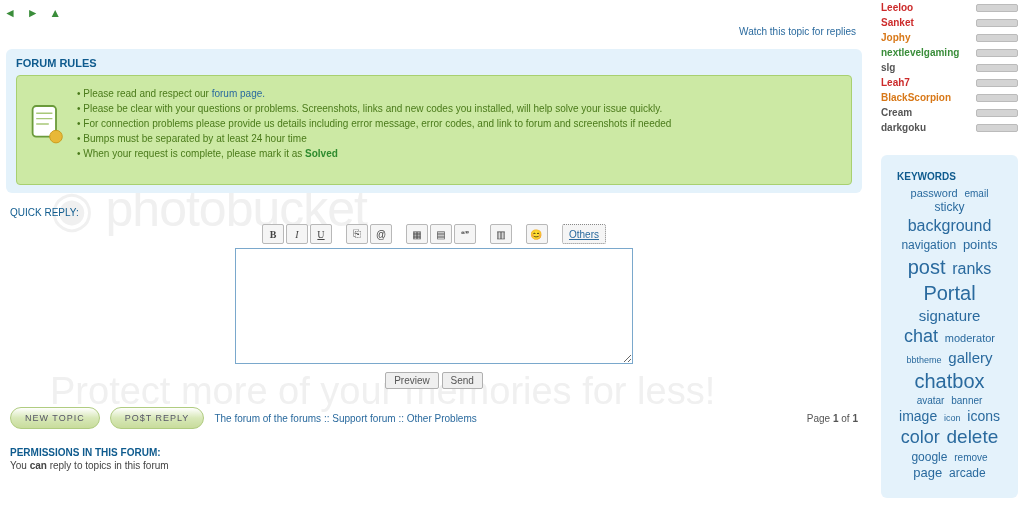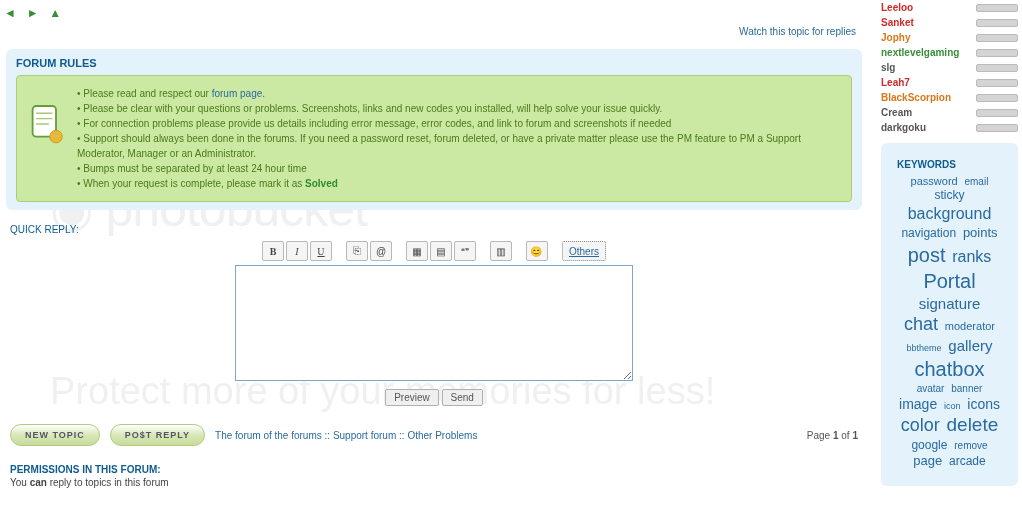--- a/index.html
+++ b/index.html
@@ -21,26 +21,26 @@
 .tbtn{width:22px;height:20px;border:1px solid #b8b8b8;background:#f5f5f5;border-radius:2px;display:flex;align-items:center;justify-content:center;font-size:10px;color:#444;cursor:pointer}
 .tbtn.b{font-weight:bold;font-family:serif}
 .tbtn.i{font-style:italic;font-family:serif}
 .tbtn.u{text-decoration:underline;font-family:serif}
 .tbtn.oth{width:auto;padding:0 6px;text-decoration:underline;color:#2a6a9e;border:1px dotted #888}
 .tgap{width:10px}
 .editor{width:398px;height:116px;border:1px solid #7aa8cc;margin:0 auto;background:#fff}
 .btnrow{text-align:center;margin:6px 0 14px}
 .btn-sm{border:1px solid #b0b0b0;background:#efefef;padding:2px 8px;font-size:10px;color:#555;cursor:pointer;border-radius:2px}
 .bottom-row{display:flex;align-items:center;padding:4px 6px}
-.pill{display:inline-block;padding:5px 14px;background:linear-gradient(#fff,#d8e8b8 50%,#c8dc9c);border:1px solid #b0cc80;border-radius:12px;font-size:9px;letter-spacing:1px;color:#556;cursor:pointer;margin-right:10px;font-weight:bold}
+.pill{display:inline-block;padding:5px 14px;background:linear-gradient(#fff,#d8e8b8 50%,#c8dc9c);border:1px solid #b0cc80;border-radius:12px;font-size:9px;letter-spacing:1px;color:#556;cursor:pointer;margin-right:10px;font-weight:normal}
 .crumbs{color:#2a6a9e;font-size:10px}
 .pager{margin-left:auto;font-size:10px;color:#555}
 .perm-head{color:#0f5b8e;font-size:10px;font-weight:bold;margin:14px 0 2px 6px}
 .perm-txt{font-size:10px;color:#444;margin-left:6px}
-.userlist{font-size:10px;line-height:1.5;margin-bottom:8px}
+.userlist{font-size:10px;line-height:1.5;margin-bottom:20px}
 .userlist div{display:flex;justify-content:space-between;align-items:center}
 .userlist .bar{width:42px;height:8px;background:#d4d4d4;border:1px solid #bbb;border-radius:2px}
 .u-red{color:#cc2a2a;font-weight:bold}
 .u-org{color:#d87818;font-weight:bold}
 .u-grn{color:#3a8d3a;font-weight:bold}
 .u-blk{color:#555;font-weight:bold}
 .kw-panel{background:#e4f2fb;border-radius:6px;padding:16px}
 .kw-panel h4{color:#0f5b8e;font-size:10px;font-weight:bold;margin-bottom:4px}
 .tags{text-align:center;line-height:1.3}
 .tags span{color:#2a6a9e;margin:0 2px;cursor:pointer}
@@ -66,21 +66,20 @@
     <h3>FORUM RULES</h3>
     <div class="rules-box">
       <svg class="rules-icon" viewBox="0 0 40 44">
           <rect x="4" y="2" width="26" height="34" rx="4" fill="#fff" stroke="#6a9a3a" stroke-width="2"></rect>
           <path d="M8 10h18M8 16h18M8 22h14" stroke="#a8c878" stroke-width="1.5"></path>
           <circle cx="30" cy="36" r="7" fill="#e8b838" stroke="#c89818"></circle>
         </svg>
       <div><span>• Please read and respect our </span><a href="#">forum page.</a></div>
       <div>• Please be clear with your questions or problems. Screenshots, links and new codes you installed, will help solve your issue quickly.</div>
       <div>• For connection problems please provide us details including error message, error codes, and link to forum and screenshots if needed</div>
-      <div>• Support should always been done in the forums. If you need a password reset, forum deleted, or have a private matter please use the PM feature to PM a Support Moderator, Manager or an Administrator.</div>
       <div>• Bumps must be separated by at least 24 hour time</div>
       <div><span>• When your request is complete, please mark it as </span><span class="solved">Solved</span></div>
     </div>
   </div>
 
   <div class="quick-label">QUICK REPLY:</div>
   <div class="editor-wrap">
     <div class="toolbar">
       <div class="tbtn b">B</div>
       <div class="tbtn i">I</div>

